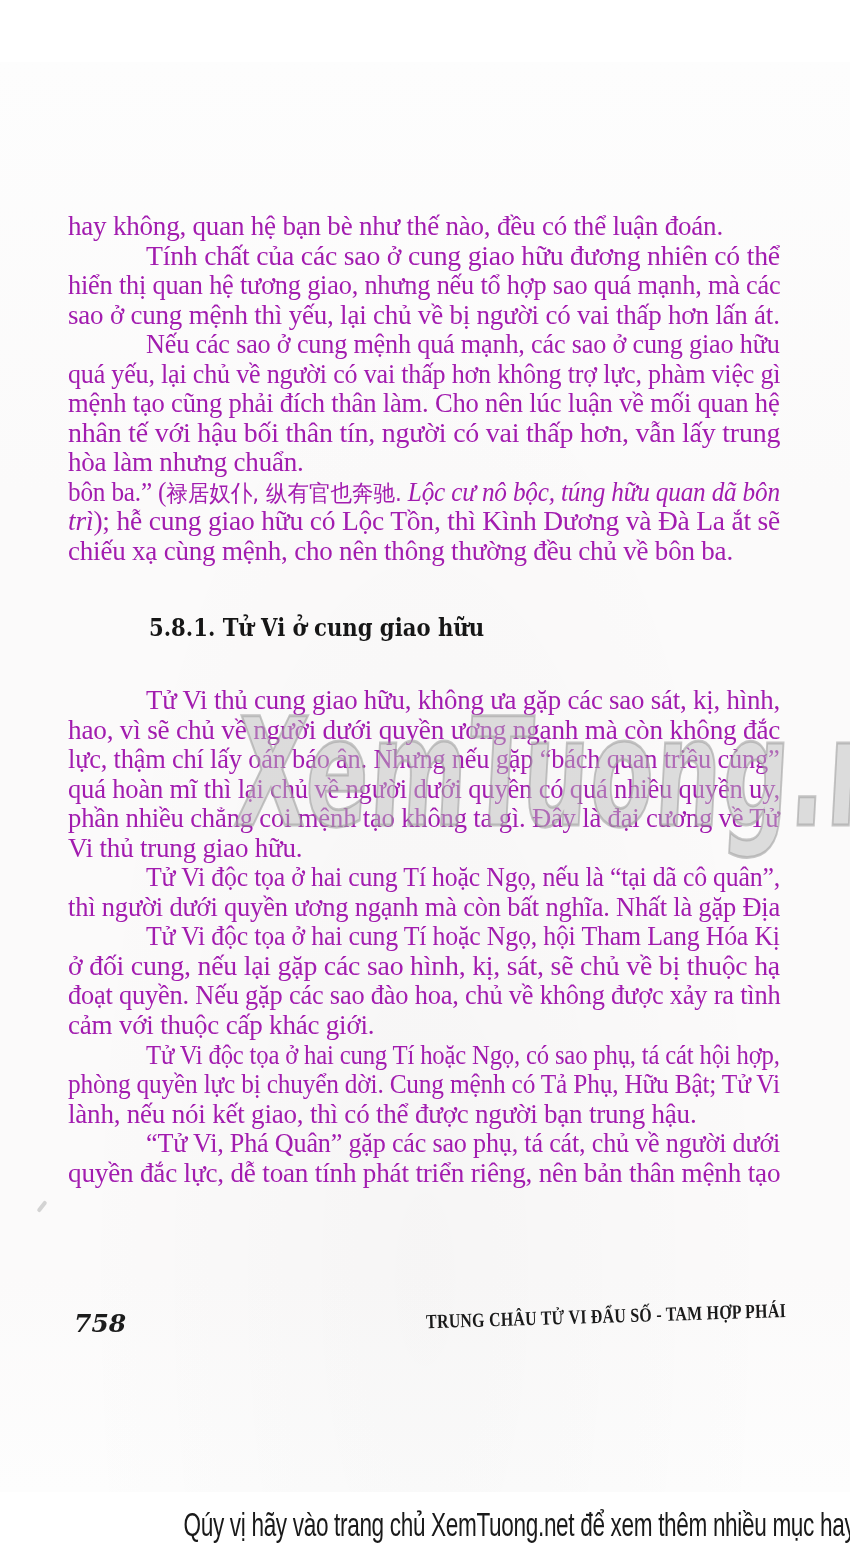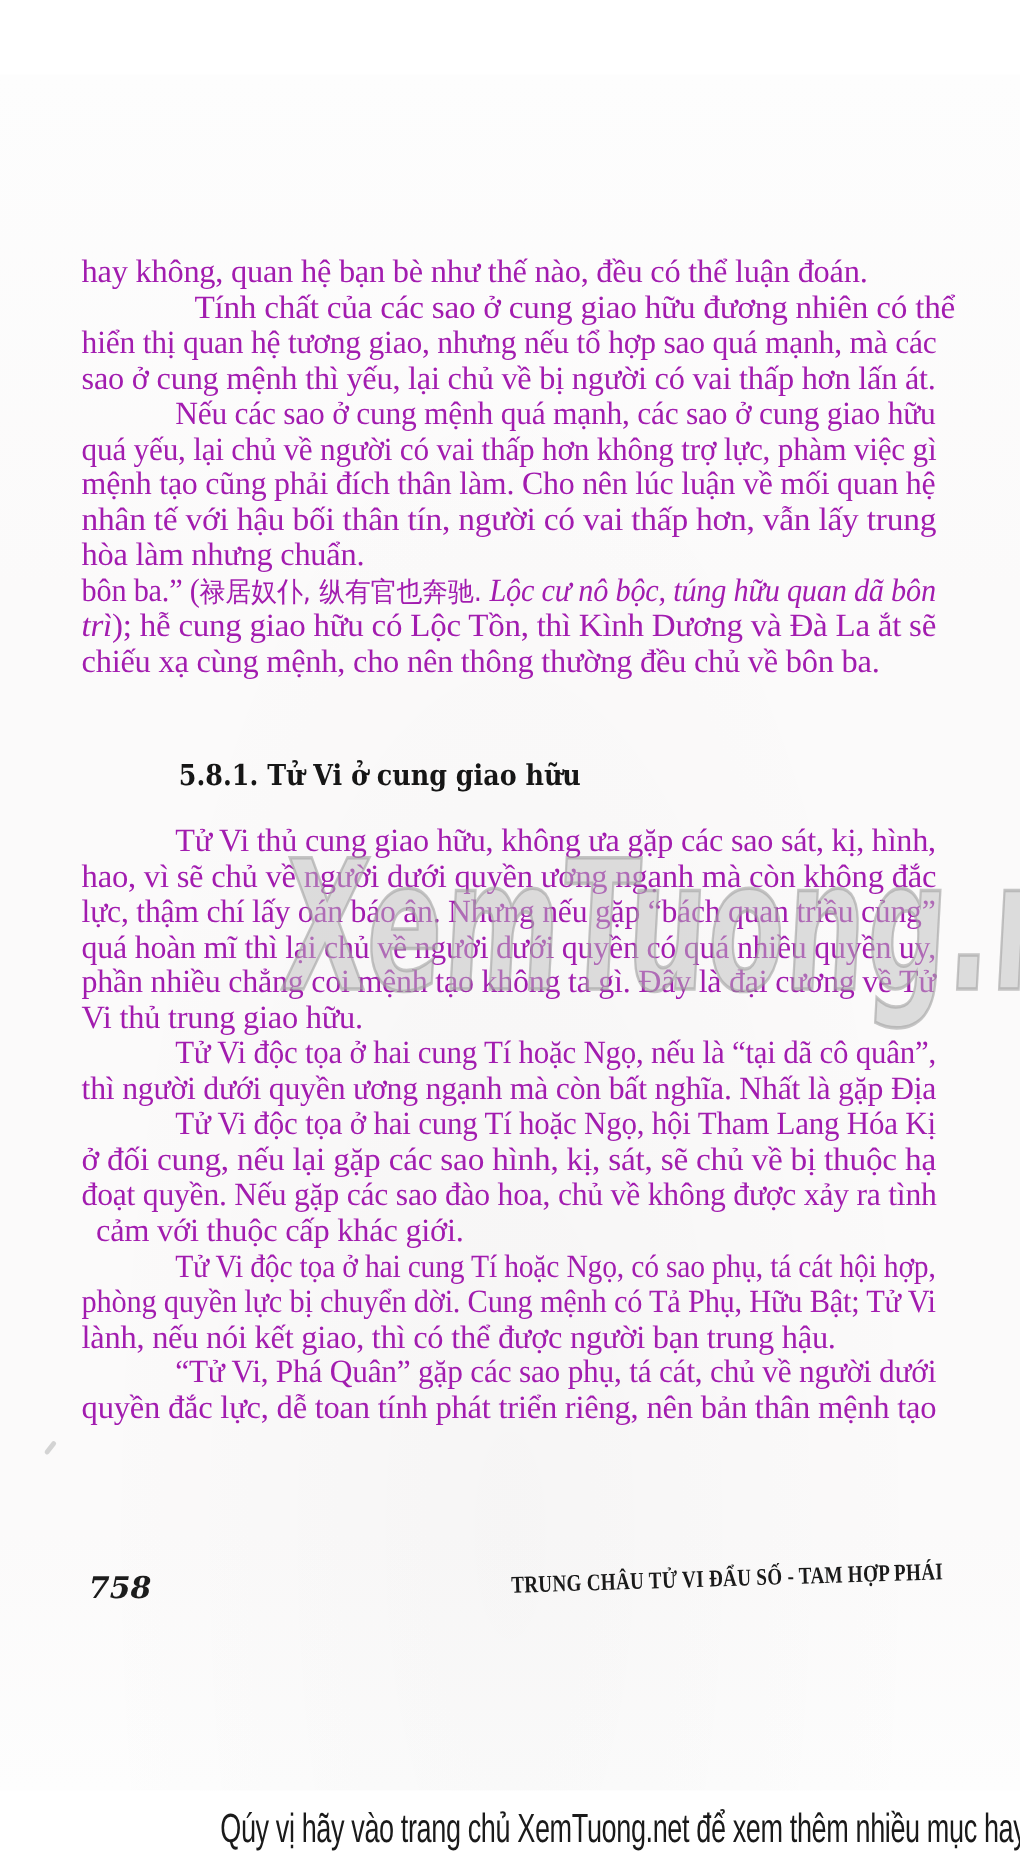--- a/index.html
+++ b/index.html
@@ -19,26 +19,26 @@
   }
   
   .body-block{
     position:absolute;left:68px;width:712px;
     font-size:27px;color:#a21caf;letter-spacing:-0.2px;
   }
   .block-1{top:212px;}
   .block-2{top:686px;}
   .line{height:29.55px;line-height:29.55px;text-align:left;}
   .line .fit{display:inline-block;white-space:nowrap;transform-origin:0 60%;}
-  .ind{padding-left:78px;text-align:right;}
+  .ind{padding-left:78px;}
   .it{font-style:italic;}
   .cjk{font-family:"DejaVu Sans", sans-serif;font-size:23px;letter-spacing:0;}
   
   .heading{
-    position:absolute;left:149px;top:630px;height:32px;line-height:32px;
+    position:absolute;left:149px;top:612px;height:32px;line-height:32px;
     font-weight:bold;font-size:24px;color:#161616;
     font-family:"DejaVu Serif", serif;letter-spacing:0;
   }
   .heading .fit{display:inline-block;white-space:nowrap;transform-origin:0 60%;}
   
   .watermark{
     position:absolute;left:0;top:688px;width:850px;height:180px;
     text-align:center;pointer-events:none;z-index:5;
   }
   .watermark span{
@@ -111,21 +111,21 @@
       <div class="line"><span class="fit" style="transform: scaleX(1.00707);">hao, vì sẽ chủ về người dưới quyền ương ngạnh mà còn không đắc</span></div>
       <div class="line"><span class="fit" style="transform: scaleX(0.978022);">lực, thậm chí lấy oán báo ân. Nhưng nếu gặp “bách quan triều củng”</span></div>
       <div class="line"><span class="fit" style="transform: scaleX(0.984786);">quá hoàn mĩ thì lại chủ về người dưới quyền có quá nhiều quyền uy,</span></div>
       <div class="line"><span class="fit" style="transform: scaleX(0.987517);">phần nhiều chẳng coi mệnh tạo không ta gì. Đây là đại cương về Tử</span></div>
       <div class="line"><span class="fit" style="transform: scaleX(1);">Vi thủ trung giao hữu.</span></div>
       <div class="line ind"><span class="fit" style="transform: scaleX(0.954819);">Tử Vi độc tọa ở hai cung Tí hoặc Ngọ, nếu là “tại dã cô quân”,</span></div>
       <div class="line"><span class="fit" style="transform: scaleX(0.980716);">thì người dưới quyền ương ngạnh mà còn bất nghĩa. Nhất là gặp Địa</span></div>
       <div class="line ind"><span class="fit" style="transform: scaleX(0.956259);">Tử Vi độc tọa ở hai cung Tí hoặc Ngọ, hội Tham Lang Hóa Kị</span></div>
       <div class="line"><span class="fit" style="transform: scaleX(1.0289);">ở đối cung, nếu lại gặp các sao hình, kị, sát, sẽ chủ về bị thuộc hạ</span></div>
       <div class="line"><span class="fit" style="transform: scaleX(0.97668);">đoạt quyền. Nếu gặp các sao đào hoa, chủ về không được xảy ra tình</span></div>
-      <div class="line"><span class="fit" style="transform: scaleX(1); margin-left: 12px;">cảm với thuộc cấp khác giới.</span></div>
+      <div class="line"><span class="fit" style="transform: scaleX(1);">cảm với thuộc cấp khác giới.</span></div>
       <div class="line ind"><span class="fit" style="transform: scaleX(0.914863);">Tử Vi độc tọa ở hai cung Tí hoặc Ngọ, có sao phụ, tá cát hội hợp,</span></div>
       <div class="line"><span class="fit" style="transform: scaleX(0.938076);">phòng quyền lực bị chuyển dời. Cung mệnh có Tả Phụ, Hữu Bật; Tử Vi</span></div>
       <div class="line"><span class="fit" style="transform: scaleX(1);">lành, nếu nói kết giao, thì có thể được người bạn trung hậu.</span></div>
       <div class="line ind"><span class="fit" style="transform: scaleX(0.967939);">“Tử Vi, Phá Quân” gặp các sao phụ, tá cát, chủ về người dưới</span></div>
       <div class="line"><span class="fit" style="transform: scaleX(1.00565);">quyền đắc lực, dễ toan tính phát triển riêng, nên bản thân mệnh tạo</span></div>
     </div>
 
   <div class="watermark">
     <span>XemTuong.net</span>
   </div>

